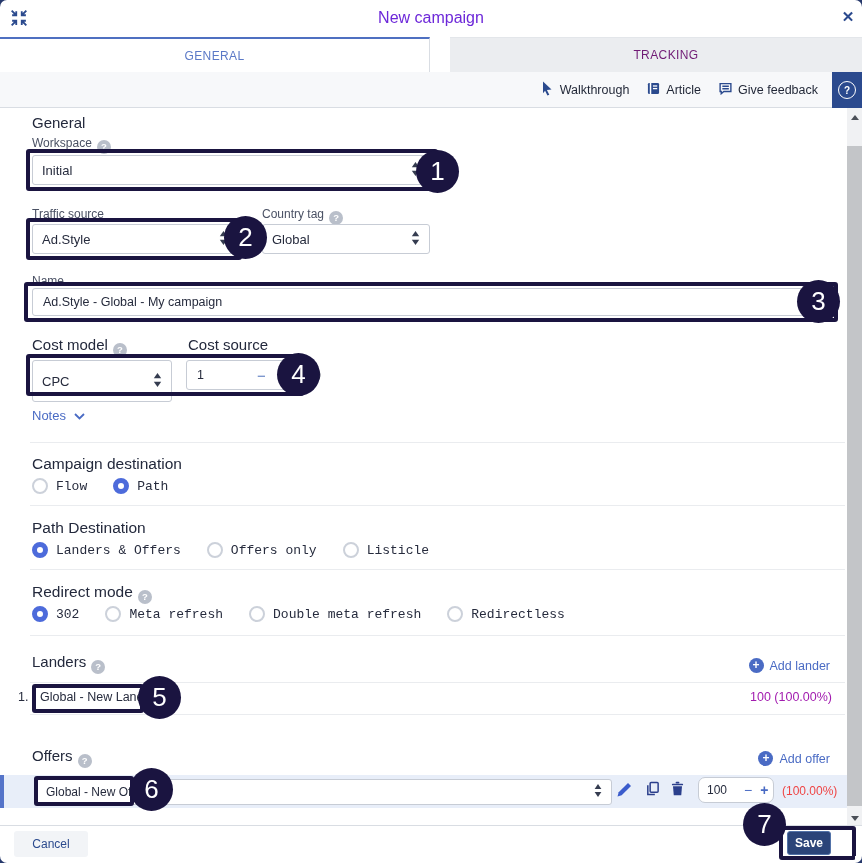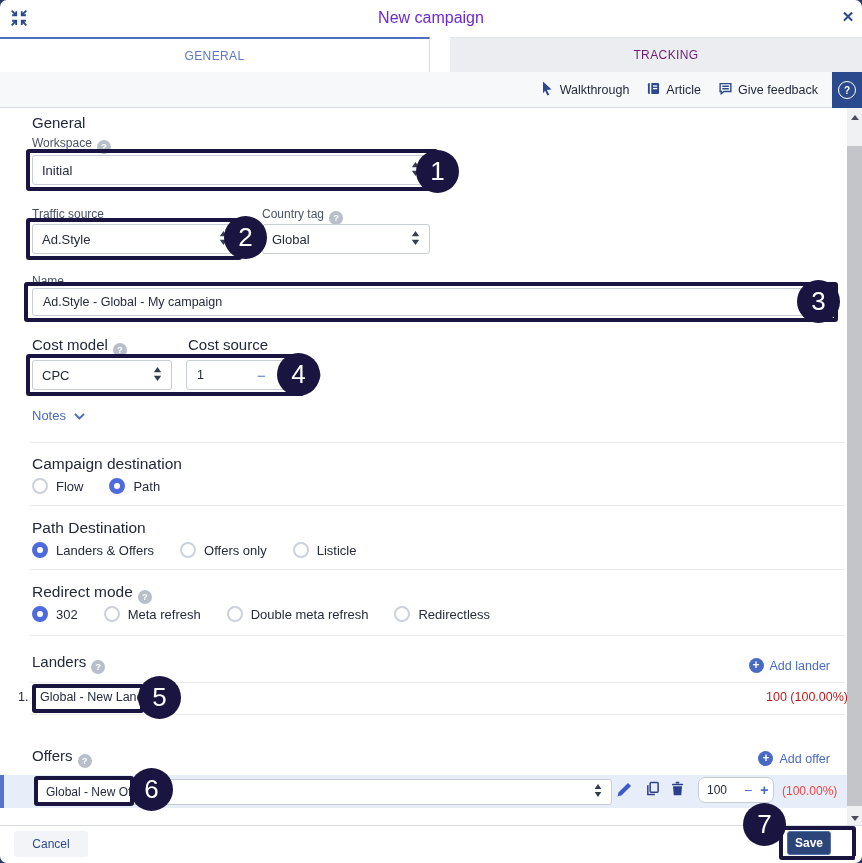--- a/index.html
+++ b/index.html
@@ -8,21 +8,21 @@
   .abs{position:absolute;}
   .label{font-size:12px;color:#4a5164;}
   .heading{font-size:15px;font-weight:500;color:#23293c;}
   .sel{position:absolute;display:flex;align-items:center;justify-content:space-between;
        border:1px solid #c7ccd5;border-radius:3px;background:#fff;padding:0 9px;
        font-size:13px;color:#262b3d;box-sizing:border-box;cursor:pointer;}
   .qicon{display:inline-flex;align-items:center;justify-content:center;width:14px;height:14px;
          border-radius:50%;background:#b9bfca;color:#fff;font-size:9.5px;font-weight:bold;
          margin-left:5px;vertical-align:-3px;}
   .radio-row{position:absolute;display:flex;align-items:center;gap:26px;}
-  .opt{display:flex;align-items:center;gap:8px;font-size:13px;color:#262b3d;cursor:pointer;}
+  .opt{display:flex;align-items:center;gap:8px;font-size:13px;color:#262b3d;cursor:pointer;font-family:Liberation Mono, monospace;}
   .rdo{width:16px;height:16px;border-radius:50%;box-sizing:border-box;background:#fff;border:2px solid #ccd1da;flex:0 0 auto;}
   .rdo.on{border:5px solid #4d6bdb;}
   .divider{position:absolute;height:1px;background:#eaecef;}
   .abox{position:absolute;border:4px solid #1a1440;border-radius:3px;z-index:20;pointer-events:none;box-sizing:border-box;}
   .badge{position:absolute;width:43px;height:43px;border-radius:50%;background:#1a1440;color:#fff;
          font-size:26px;display:flex;align-items:center;justify-content:center;z-index:30;}
   .link{color:#4a6bc4;}
   .tbitem{display:flex;align-items:center;gap:6px;font-size:12.5px;color:#1f2535;cursor:pointer;}
   .addlink{position:absolute;display:flex;align-items:center;gap:6px;font-size:12.5px;color:#4a6bc4;cursor:pointer;}
   .pluscircle{display:inline-flex;align-items:center;justify-content:center;width:15px;height:15px;
@@ -141,21 +141,21 @@
   <div class="abs label" style="left:32px;top:274px">Name</div>
   <input class="abs" style="left: 32px; top: 288px; width: 800px; height: 28px; border: 1px solid rgb(199, 204, 213); border-radius: 3px; box-sizing: border-box; padding: 0px 10px; font-size: 12.5px; color: rgb(38, 43, 61); outline: none;" value="Ad.Style - Global - My campaign">
   <div class="abox" style="left:24px;top:282px;width:814px;height:40px"></div>
   <div class="badge" style="left:797px;top:280px">3</div>
 
   <div class="abs heading" style="left:32px;top:336px">
     <span>Cost model</span><span class="qicon">?</span>
   </div>
   <div class="abs heading" style="left:188px;top:336px">Cost source</div>
 
-  <div class="sel" style="left:32px;top:360px;width:140px;height:30px">
+  <div class="sel" style="left:32px;top:360px;width:140px;height:42px">
     <span>CPC</span>
     <span><svg width="9" height="14" viewBox="0 0 10 16">
           <polygon points="5,0 9.2,6 0.8,6" fill="#353c50"></polygon>
           <polygon points="5,16 9.2,10 0.8,10" fill="#353c50"></polygon>
         </svg></span>
   </div>
   <div class="abs" style="left:186px;top:360px;width:116px;height:30px;border:1px solid #c7ccd5;border-radius:3px;
        box-sizing:border-box;display:flex;align-items:center;background:#fff">
     <input class="bareinput" style="width: 44px; padding-left: 10px;" value="1">
     <span style="margin-left:14px;color:#5a7bc0;font-size:15px;cursor:pointer">−</span>
@@ -234,21 +234,21 @@
     <span>Landers</span><span class="qicon">?</span>
   </div>
   <div class="addlink" style="right:32px;top:658px">
     <span class="pluscircle">+</span>
     <span>Add lander</span>
   </div>
   <div class="divider" style="left:30px;top:682px;width:815px"></div>
 
   <div class="abs" style="left:18px;top:690px;font-size:12.5px;color:#262b3d">1.</div>
   <div class="abs" style="left:40px;top:690px;font-size:12.5px;color:#262b3d;width:108px;overflow:hidden;white-space:nowrap">Global - New Lander</div>
-  <div class="abs" style="right:14px;top:690px;font-size:12.5px;color:#b91c1c">100 (100.00%)</div>
+  <div class="abs" style="right:30px;top:690px;font-size:12.5px;color:#a21caf">100 (100.00%)</div>
   <div class="abox" style="left:32px;top:684px;width:112px;height:29px"></div>
   <div class="badge" style="left:138px;top:676px">5</div>
   <div class="divider" style="left:30px;top:714px;width:815px"></div>
 
   <div class="abs heading" style="left:32px;top:747px">
     <span>Offers</span><span class="qicon">?</span>
   </div>
   <div class="addlink" style="right:32px;top:751px">
     <span class="pluscircle">+</span>
     <span>Add offer</span>

